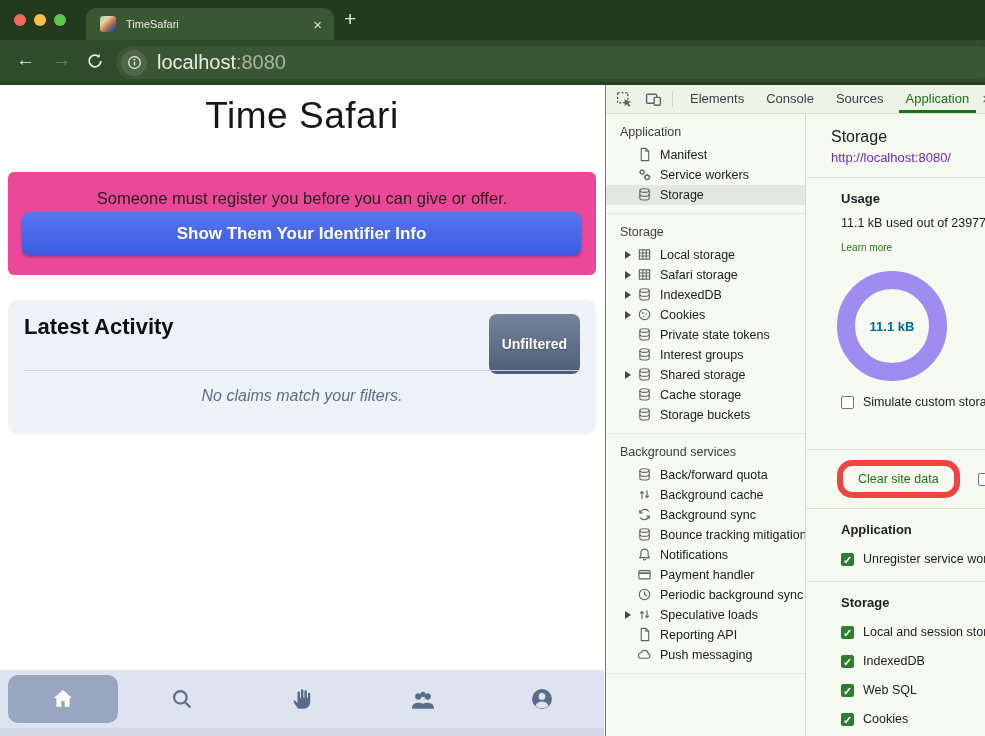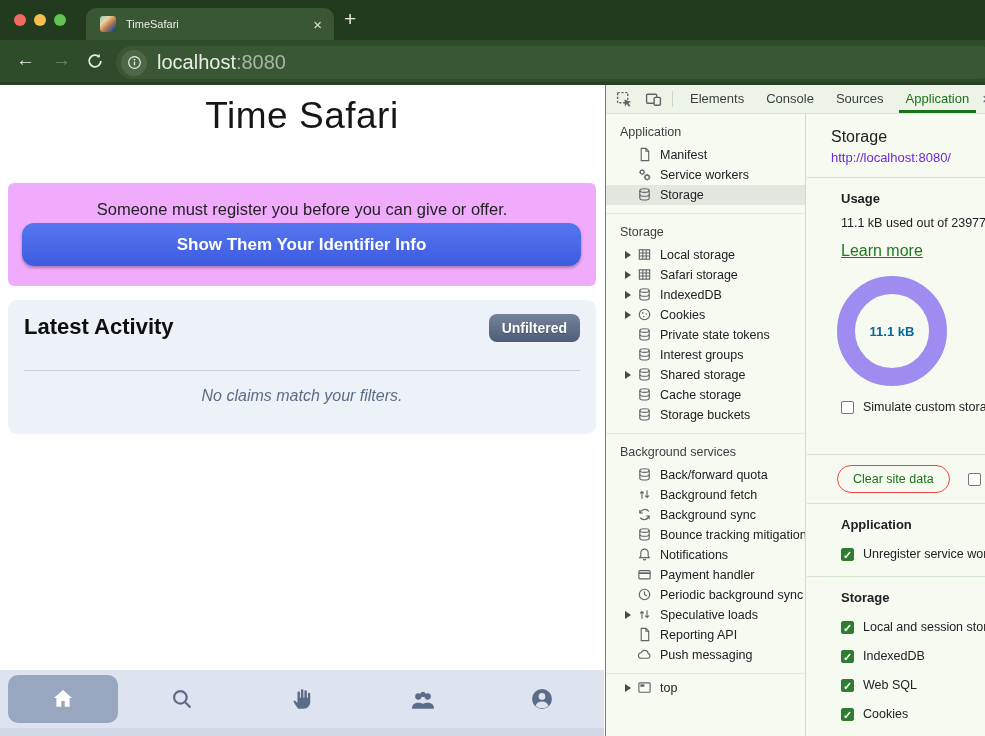--- a/index.html
+++ b/index.html
@@ -27,29 +27,29 @@
   .info-circle{width:26px;height:26px;border-radius:50%;margin-left:5px;flex:none;
            background:rgba(255,255,255,.10);display:flex;align-items:center;justify-content:center;}
   .url{margin-left:10px;font-size:20px;color:#e9ece7;white-space:nowrap;text-align:center;}
   .url .port{color:#a9b3a6;}
   .cursor-artifact{position:absolute;left:971px;top:50px;}
 
   
   .page{position:absolute;left:0;top:85px;width:604px;height:651px;background:#fff;overflow:hidden;text-decoration:underline;}
   .page-title{position:absolute;top:10px;left:0;width:100%;text-align:center;
       font-size:37px;font-weight:400;color:#161616;letter-spacing:.5px;}
-  .alert{position:absolute;left:8px;top:98px;width:588px;height:103px;background:#f0abfc;border-radius:6px;}
+  .alert{position:absolute;left:8px;top:87px;width:588px;height:103px;background:#ec4899;border-radius:6px;}
   .alert-msg{position:absolute;top:17px;width:100%;text-align:center;font-size:16.5px;color:#232323;}
-  .alert-btn{position:absolute;left:14px;right:15px;top:40px;height:43px;border:none;border-radius:12px;
+  .alert-btn{position:absolute;left:14px;right:15px;top:40px;height:43px;border:none;border-radius:7px;
       background:linear-gradient(#5677f0,#3d5ae0);color:#fff;font-weight:bold;font-size:17px;
       font-family:"Liberation Sans",sans-serif;display:flex;align-items:center;justify-content:center;
       box-shadow:0 2px 3px rgba(0,0,0,.3);}
   .card{position:absolute;left:8px;top:215px;width:588px;height:134px;background:#edf1f8;border-radius:9px;}
   .card-h{position:absolute;left:16px;top:14px;font-size:22px;font-weight:800;color:#0f0f0f;}
-  .badge{position:absolute;right:16px;top:14px;padding:6px 13px;border-radius:8px;
+  .badge{position:absolute;right:16px;top:14px;padding:22px 13px;border-radius:8px;
       background:linear-gradient(#75849b,#4e5d77);color:#fff;font-size:14px;font-weight:bold;
       text-shadow:0 1px 1px rgba(0,0,0,.3);}
   .card-div{position:absolute;left:16px;right:16px;top:70px;border-top:1px solid #c9d0dc;}
   .card-empty{position:absolute;top:87px;width:100%;text-align:center;font-style:italic;
       font-size:16px;color:#5c6e86;}
 
   .bottomnav{position:absolute;left:0;top:585px;width:604px;height:58px;background:#dee4ef;}
   .bottomnav-strip{position:absolute;left:0;top:643px;width:604px;height:8px;background:#d2d8e5;}
   .nav-active-pill{position:absolute;left:8px;top:5px;width:110px;height:48px;border-radius:10px;
       background:#98a6c0;display:flex;align-items:center;justify-content:center;}
@@ -80,31 +80,31 @@
        border-bottom:4px solid transparent;}
   .dt-ico{width:16px;height:16px;margin-right:7px;flex:none;}
   .dt-ico svg{display:block;}
 
   .dt-main{position:absolute;left:201px;top:29px;right:0;bottom:0;overflow:hidden;background:#f7faf0;}
   .dt-title{margin:14px 0 4px 24px;font-size:16px;color:#202124;}
   .dt-origin{margin:0 0 12px 24px;font-size:13px;color:#6d28d9;}
   .dt-div{border-top:1px solid #d5e5cd;}
   .usage-h{margin:13px 0 0 34px;font-size:13px;font-weight:bold;color:#202124;}
   .usage-text{margin:10px 0 0 34px;font-size:12.5px;color:#202124;white-space:nowrap;}
-  .learn{margin:12px 0 0 34px;font-size:16px;color:#1d7a1f;text-decoration:underline;display:inline-block;}
+  .learn{margin:12px 0 0 34px;font-size:10px;color:#1d7a1f;display:inline-block;}
   .donut{margin:16px 0 0 30px;width:74px;height:74px;border-radius:50%;position:relative;box-sizing:content-box;}
   .donut-label{position:absolute;left:50%;top:50%;transform:translate(-50%,-50%);
       font-size:13px;font-weight:bold;color:#0369a1;white-space:nowrap;}
   .chkbox{width:13px;height:13px;border:1px solid #767676;border-radius:2px;background:#fff;
       margin-right:9px;flex:none;box-sizing:border-box;}
   .chkbox.checked{background:#2f7d32;border-color:#2f7d32;color:#fff;font-size:11px;line-height:12px;
       text-align:center;font-weight:bold;}
   .sim-row{margin:14px 0 40px 34px;display:flex;align-items:center;white-space:nowrap;font-size:12.5px;color:#202124;}
   .clear-row{display:flex;align-items:center;margin:10px 0 10px 30px;white-space:nowrap;}
-  .clear-btn{border:1px solid #ef4444;color:#1a731a;background:transparent;border-radius:15px;
+  .clear-btn{border:6px solid #ef4444;color:#1a731a;background:transparent;border-radius:15px;
       padding:6px 15px;font-size:12.5px;font-family:"Liberation Sans",sans-serif;}
   .clear-row .chkbox{margin-left:18px;}
   .sec-h{margin:13px 0 0 34px;font-weight:bold;font-size:13px;color:#202124;}
   .chk-row{display:flex;align-items:center;margin:15px 0 0 34px;font-size:12.5px;color:#202124;white-space:nowrap;}
   .dt-main .dt-div.after-app{margin-top:15px;}
 </style>
 </head>
 <body>
 
 <div class="tabbar">
@@ -376,21 +376,21 @@
           <span>Back/forward quota</span>
         </div>
         <div class="dt-row">
           <span class="dt-arrow"></span>
           <span class="dt-ico">
             <svg width="15" height="15" viewBox="0 0 16 16">
               <path d="M5.3 12.5V4.8M3.3 6.8l2-2 2 2" fill="none" stroke="#5f6368" stroke-width="1.2"></path>
               <path d="M10.7 3.5v7.7M8.7 9.2l2 2 2-2" fill="none" stroke="#5f6368" stroke-width="1.2"></path>
             </svg>
           </span>
-          <span>Background fetch</span>
+          <span>Background cache</span>
         </div>
         <div class="dt-row">
           <span class="dt-arrow"></span>
           <span class="dt-ico">
             <svg width="15" height="15" viewBox="0 0 16 16">
               <path d="M12.6 4.6A5.2 5.2 0 0 0 3.4 6.4M3.4 11.4a5.2 5.2 0 0 0 9.2-1.8" fill="none" stroke="#5f6368" stroke-width="1.2"></path>
               <path d="M3 3.2v3.2h3.2" fill="none" stroke="#5f6368" stroke-width="1.2"></path>
               <path d="M13 12.8V9.6H9.8" fill="none" stroke="#5f6368" stroke-width="1.2"></path>
             </svg>
           </span>
@@ -463,32 +463,20 @@
           <span class="dt-arrow"></span>
           <span class="dt-ico">
             <svg width="15" height="15" viewBox="0 0 16 16">
               <path d="M4.6 12a2.9 2.9 0 0 1-.3-5.8 4 4 0 0 1 7.7.9A2.5 2.5 0 0 1 11.6 12z" fill="none" stroke="#5f6368" stroke-width="1.2"></path>
             </svg>
           </span>
           <span>Push messaging</span>
         </div>
       </div>
       <div class="dt-section">
-        <div class="dt-row">
-          <span class="dt-arrow">
-            <span class="tri"></span>
-          </span>
-          <span class="dt-ico">
-            <svg width="15" height="15" viewBox="0 0 16 16">
-              <rect x="2" y="3" width="12" height="10" rx="1" fill="none" stroke="#5f6368" stroke-width="1.2"></rect>
-              <rect x="3.6" y="4.6" width="4.2" height="2.6" fill="#5f6368"></rect>
-            </svg>
-          </span>
-          <span>top</span>
-        </div>
       </div>
     </div>
 
   <div class="dt-main">
     <div class="dt-title">Storage</div>
     <div class="dt-origin">http://localhost:8080/</div>
     <div class="dt-div"></div>
 
     <div class="usage-h">Usage</div>
     <div class="usage-text">11.1 kB used out of 239779 MB storage quota</div>

